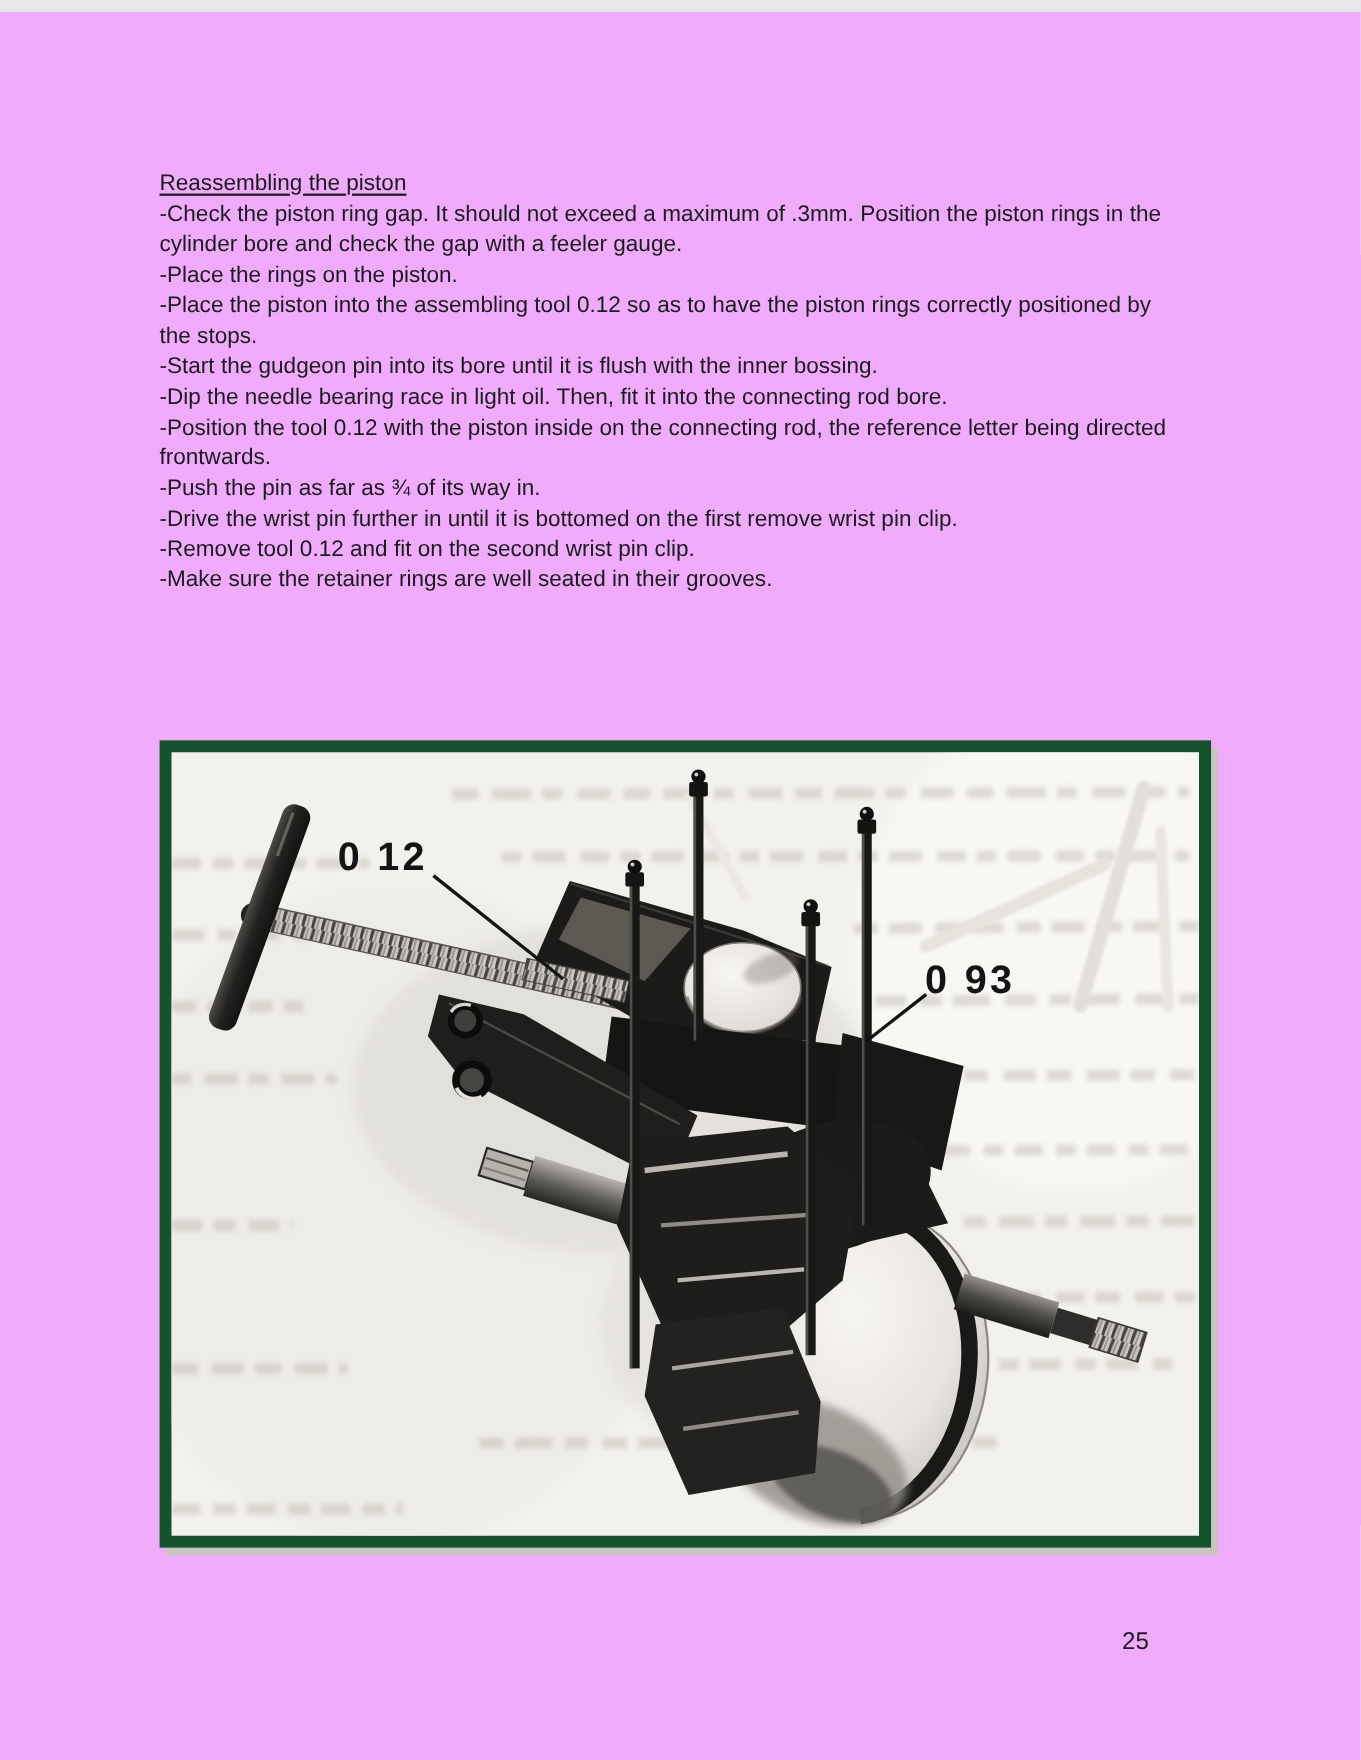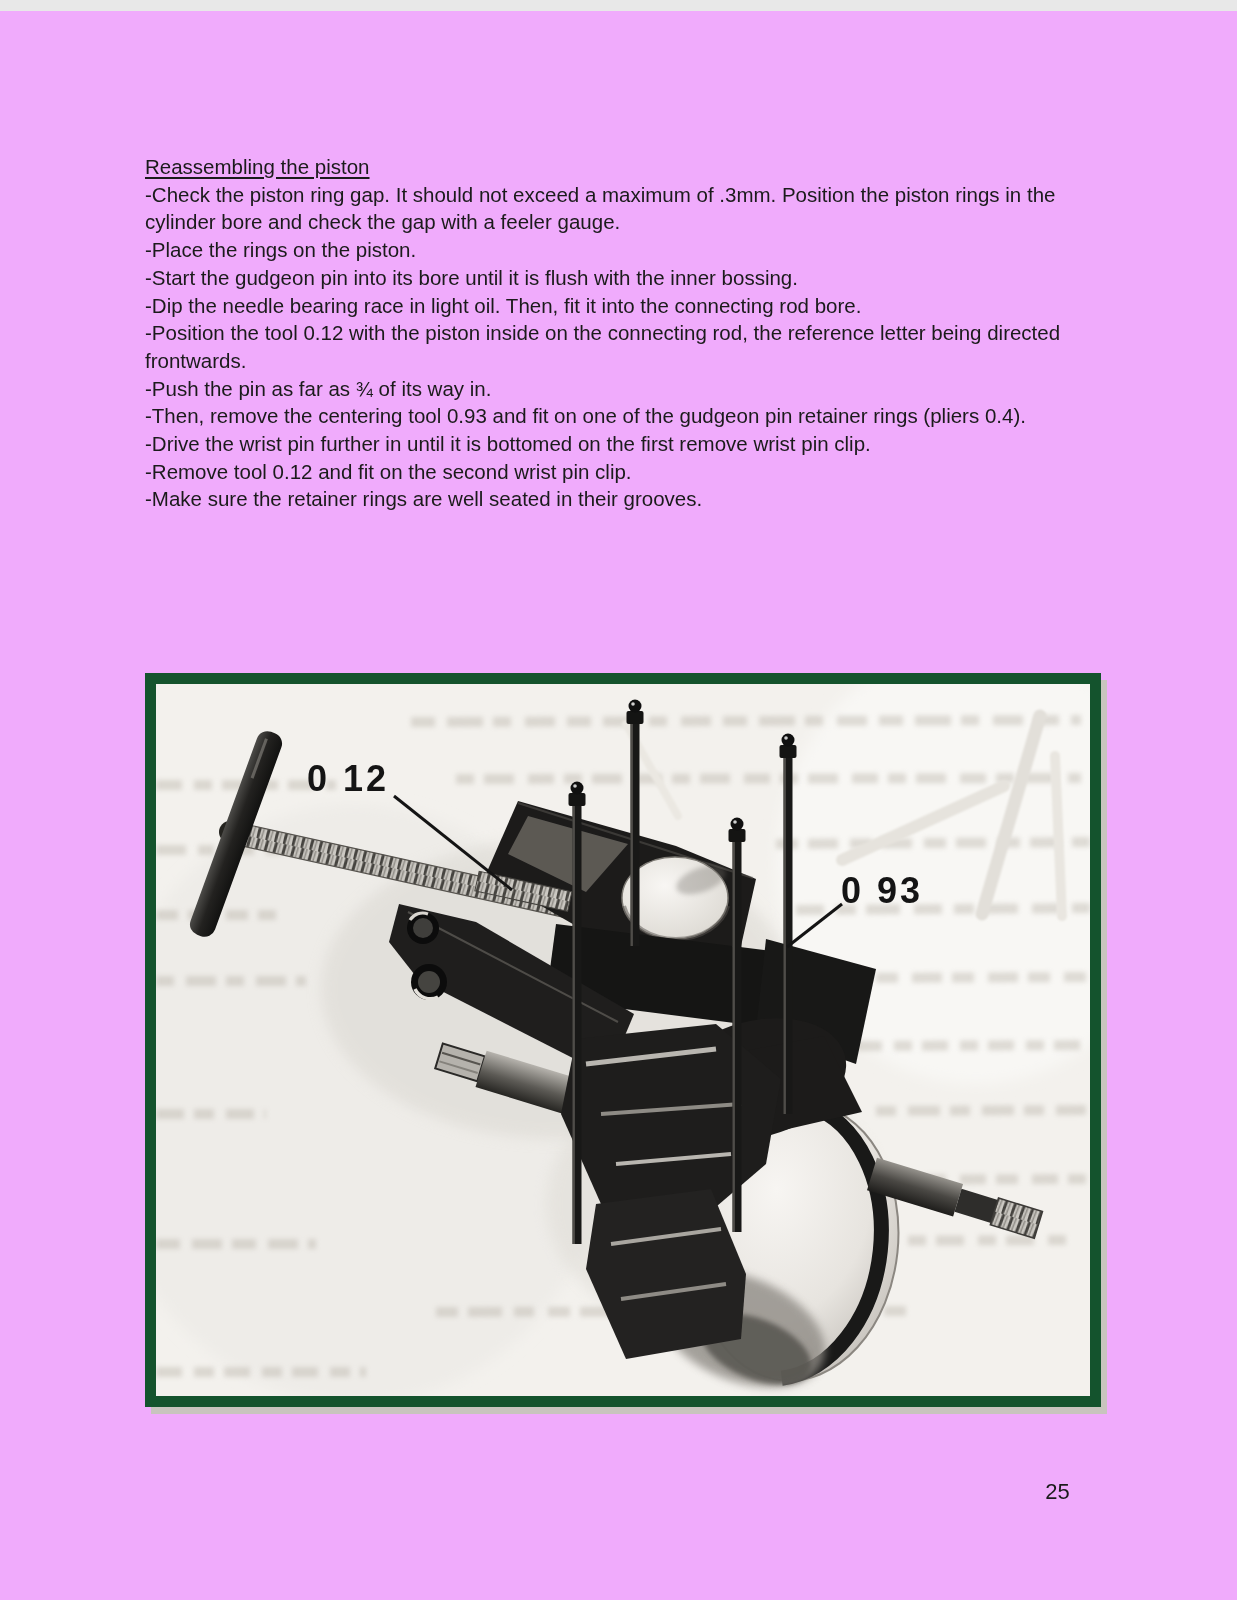--- a/index.html
+++ b/index.html
@@ -28,45 +28,45 @@
     left:145px;top:662px;
     width:934px;height:712px;
     border:11px solid #14532d;
     background:#f3f1ed;
     box-shadow:6px 7px 0 0 #c8c4be;
   }
   .photo-frame svg{display:block;width:934px;height:712px;}
   .page-number{
     position:absolute;
     left:1020px;top:1468px;width:75px;
-    text-align:center;
+    text-align:left;
     font-size:22px;
   }
   .fig-label{
     font-family:"Liberation Sans",sans-serif;
     font-weight:600;
     font-size:36px;
     letter-spacing:3px;
     fill:#141414;
   }
 </style>
 </head>
 <body>
 
 <div class="page">
 
   <div class="text-block">
     <h1 class="heading">Reassembling the piston</h1>
     <p class="step">-Check the piston ring gap. It should not exceed a maximum of .3mm. Position the piston rings in the cylinder bore and check the gap with a feeler gauge.</p>
     <p class="step">-Place the rings on the piston.</p>
+    <p class="step">-Place the piston into the assembling tool 0.12 so as to have the piston rings correctly positioned by the stops.</p>
     <p class="step">-Start the gudgeon pin into its bore until it is flush with the inner bossing.</p>
     <p class="step">-Dip the needle bearing race in light oil. Then, fit it into the connecting rod bore.</p>
     <p class="step">-Position the tool 0.12 with the piston inside on the connecting rod, the reference letter being directed frontwards.</p>
     <p class="step">-Push the pin as far as ¾ of its way in.</p>
-    <p class="step">-Then, remove the centering tool 0.93 and fit on one of the gudgeon pin retainer rings (pliers 0.4).</p>
     <p class="step">-Drive the wrist pin further in until it is bottomed on the first remove wrist pin clip.</p>
     <p class="step">-Remove tool 0.12 and fit on the second wrist pin clip.</p>
     <p class="step">-Make sure the retainer rings are well seated in their grooves.</p>
   </div>
 
   <figure class="photo-frame" style="margin:0">
     <svg viewBox="0 0 934 712">
       <defs>
         <filter id="b1" x="-20%" y="-20%" width="140%" height="140%">
             <feGaussianBlur stdDeviation="1.3"></feGaussianBlur>

